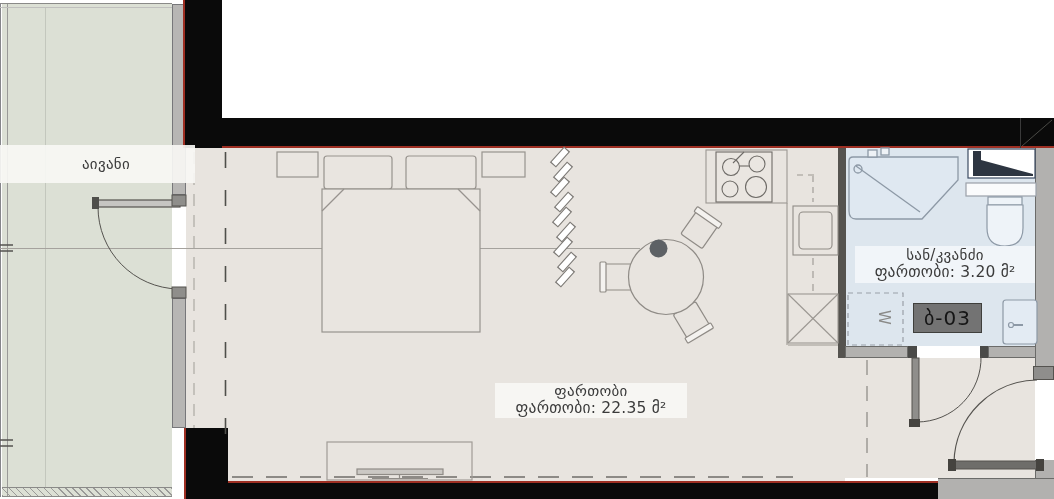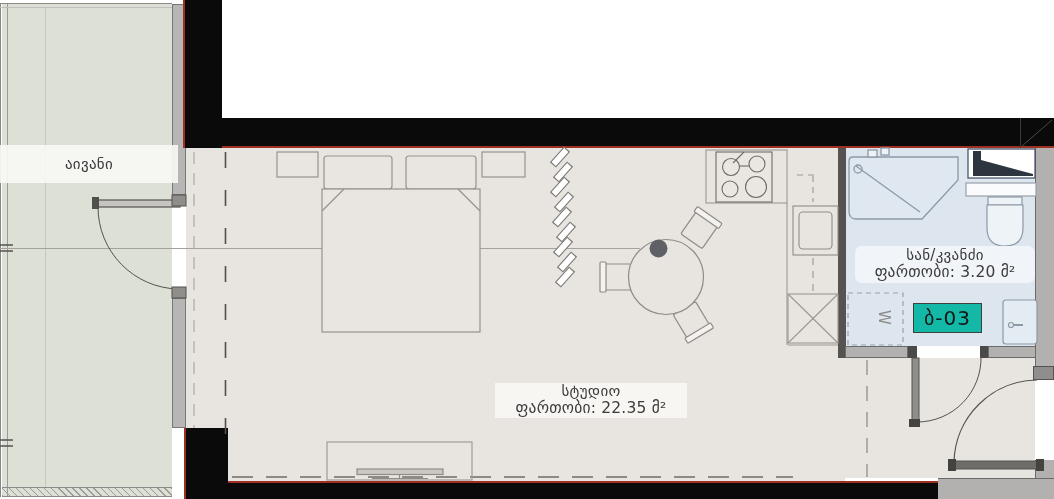--- a/index.html
+++ b/index.html
@@ -8,29 +8,29 @@
     font-family:"DejaVu Sans", sans-serif;overflow:hidden;
   }
   .abs{position:absolute;}
   .room-label{
     position:absolute;display:flex;flex-direction:column;align-items:center;justify-content:center;
     z-index:4;color:#3b3b3b;text-align:center;line-height:1.12;
   }
   .room-label .rname{font-size:15px;letter-spacing:.3px;}
   .room-label .rarea{font-size:15.5px;letter-spacing:.2px;}
   .band{background:rgba(247,247,244,0.92);}
-  .band-blue{background:rgba(242,246,250,0.92);border-radius:7px;}
+  .band-blue{background:rgba(242,246,250,0.92);}
   #ratio-label{
     position:absolute;left:889px;top:148px;width:84px;height:30px;z-index:4;
     color:#1d4f8f;font-size:26px;font-weight:bold;letter-spacing:.5px;
     display:flex;align-items:center;justify-content:center;
   }
   #unit-badge{
     position:absolute;left:913px;top:303px;width:69px;height:30px;z-index:4;
-    background:#14b8a6;border:1.5px solid #3f3f3c;box-sizing:border-box;
+    background:#737373;border:1.5px solid #3f3f3c;box-sizing:border-box;
     display:flex;align-items:center;justify-content:center;
     font-size:20px;color:#161616;letter-spacing:1px;
   }
   .floor{z-index:1;}
   .wall{z-index:2;box-sizing:border-box;}
   svg#linework{position:absolute;left:0;top:0;z-index:3;}
 </style>
 </head>
 <body>
 
@@ -205,26 +205,26 @@
       <rect x="952" y="461" width="88" height="8" fill="#6e6d6a" stroke-width="1"></rect>
       <rect x="948" y="459" width="8" height="12" fill="#45433f" stroke="none"></rect>
       <rect x="1036" y="459" width="8" height="12" fill="#45433f" stroke="none"></rect>
     </g>
 
     <g stroke="#4a4a46" stroke-width="1">
       <line x1="1022" y1="146" x2="1052" y2="120"></line>
     </g>
   </svg>
 
-  <div class="room-label band" style="left:0;top:145px;width:178px;height:38px;">
+  <div class="room-label band" style="left:0;top:145px;width:178px;height:38px;padding-left:17px;">
     <span class="rname">აივანი</span>
   </div>
 
   <div class="room-label band" style="left:495px;top:383px;width:192px;height:35px;">
-    <span class="rname">სტუდიო</span>
+    <span class="rname">ფართობი</span>
     <span class="rarea">ფართობი: 22.35 მ²</span>
   </div>
 
   <div class="room-label band-blue" style="left:855px;top:246px;width:180px;height:37px;">
     <span class="rname">სან/კვანძი</span>
     <span class="rarea">ფართობი: 3.20 მ²</span>
   </div>
 
 
   <div id="unit-badge">

